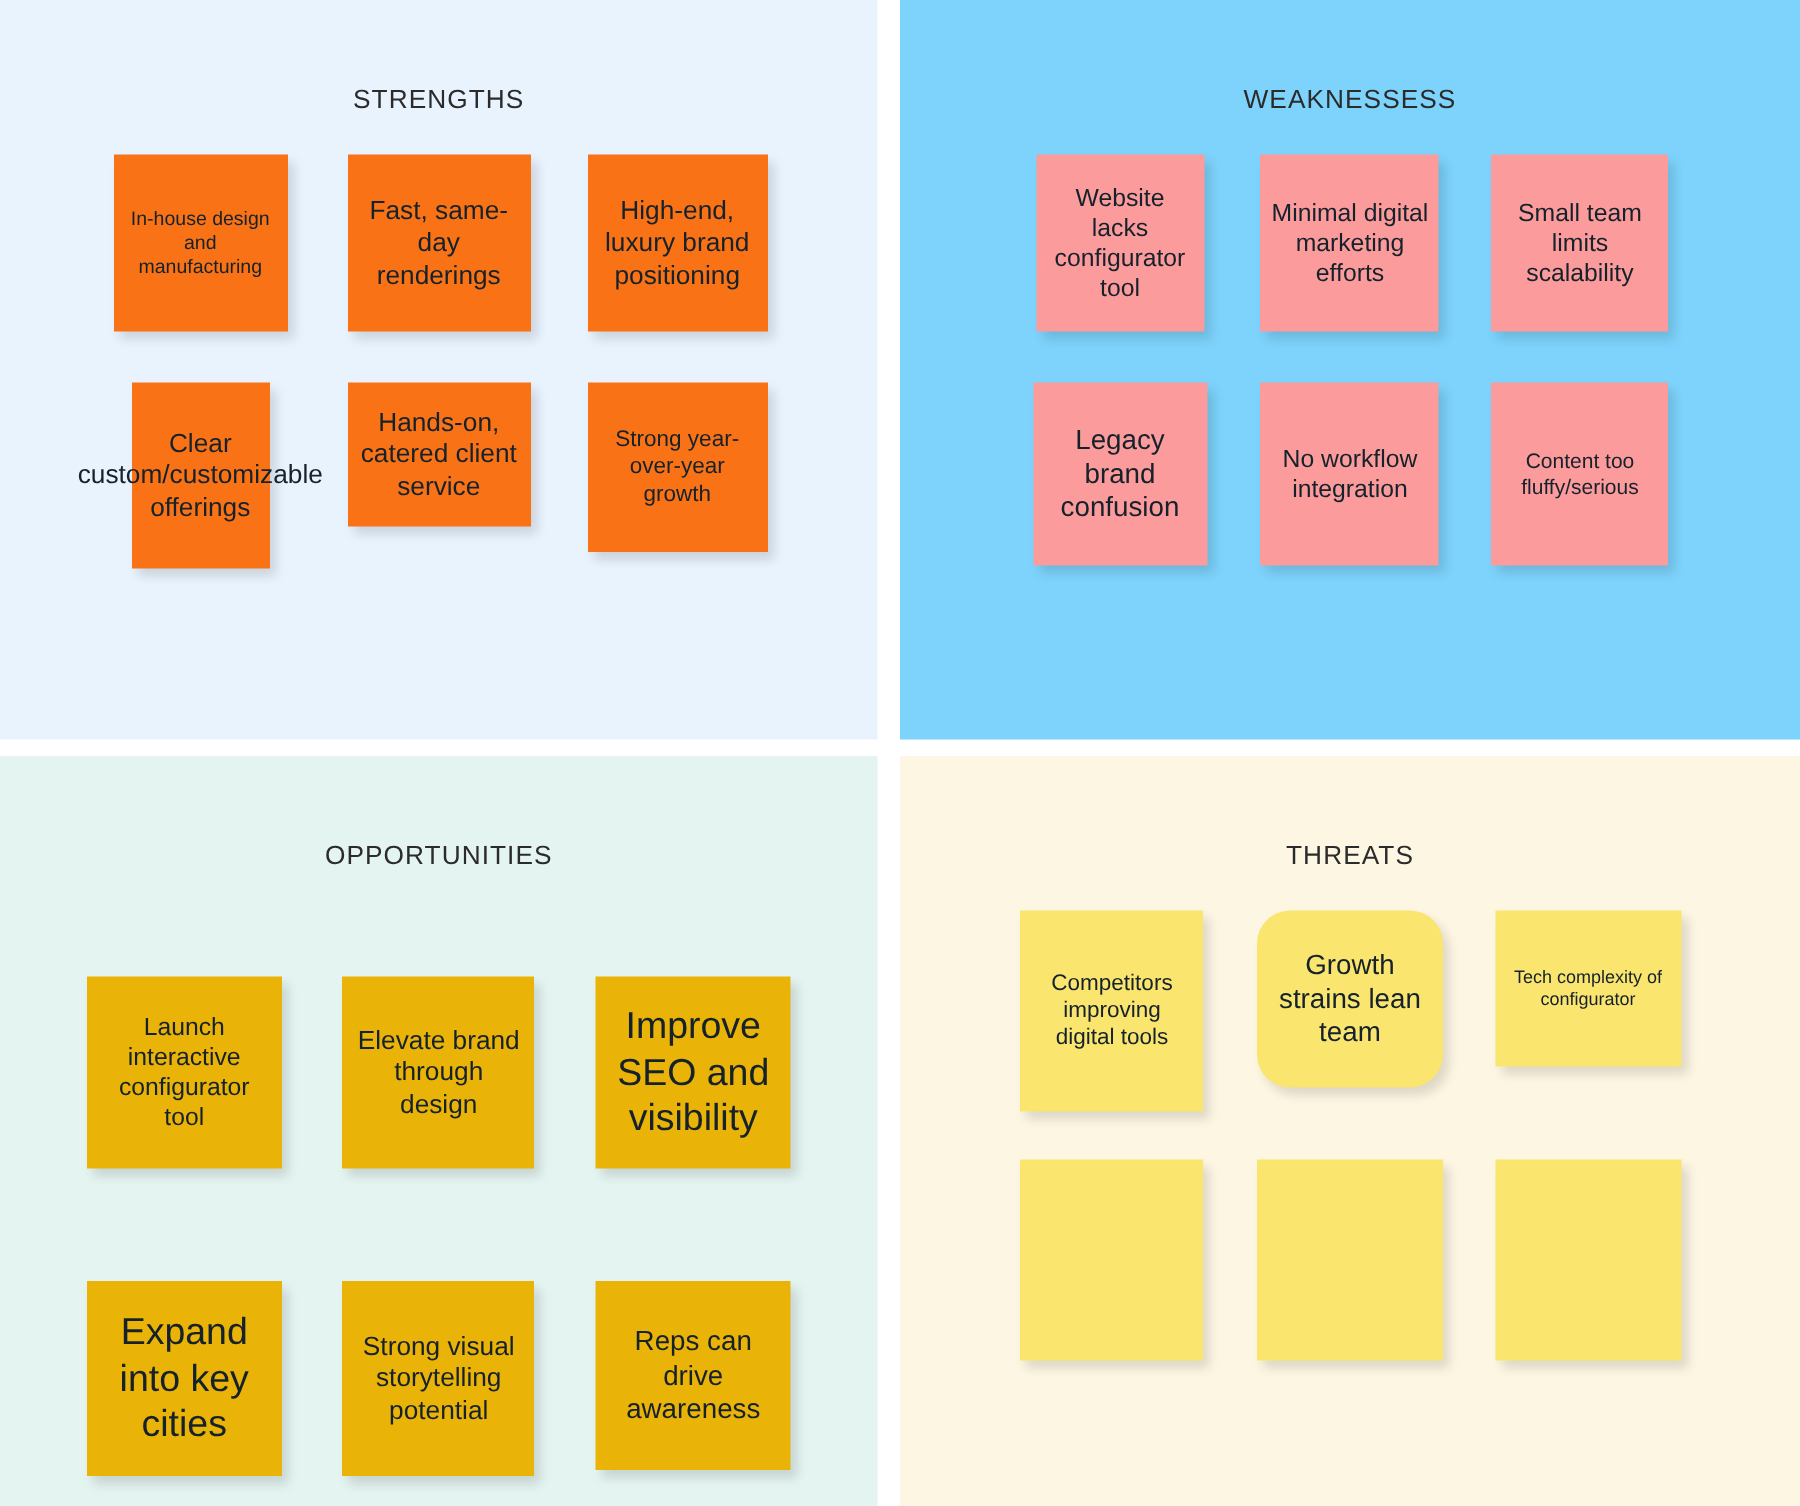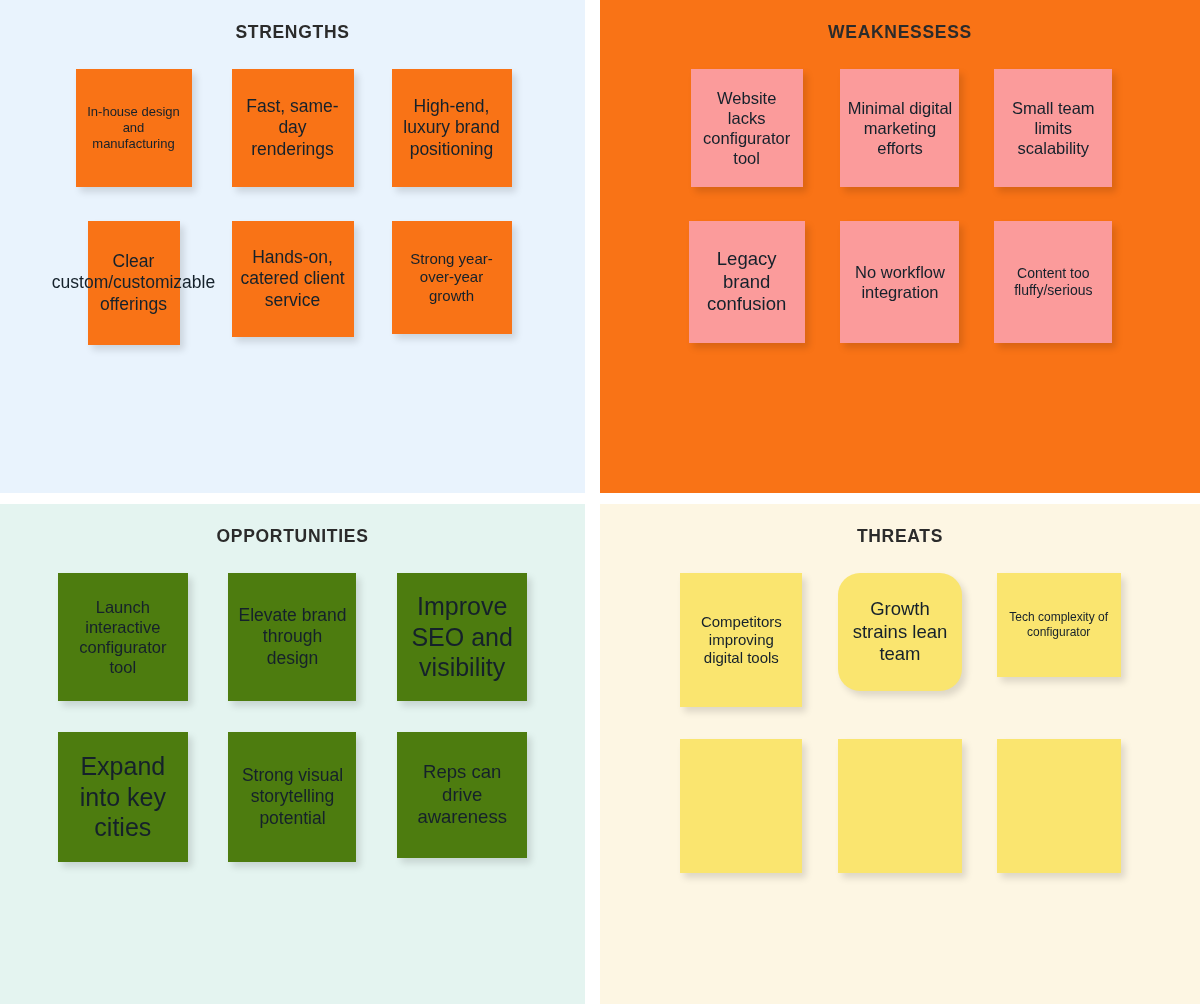--- a/index.html
+++ b/index.html
@@ -29,26 +29,26 @@
 
   .quadrant {
     position: relative;
     box-sizing: border-box;
     overflow: hidden;
   }
 
   .quadrant-title {
     text-align: center;
     font-family: "Liberation Sans", sans-serif;
-    font-weight: bold;
+    font-weight: normal;
     font-size: 17.5px;
     letter-spacing: 0.7px;
     color: #2b2b2b;
     margin: 0;
-    padding-top: 22px;
+    padding-top: 56px;
     user-select: none;
   }
 
   .notes-grid {
     display: grid;
     grid-template-columns: repeat(3, 1fr);
     justify-items: center;
     align-items: start;
   }
 
@@ -69,40 +69,40 @@
 
   
   .q-strengths { background: #e9f3fd; }
   .q-strengths .notes-grid.row-1 { margin-top: 26px; padding: 0 54px; }
   .q-strengths .notes-grid.row-2 { margin-top: 34px; padding: 0 54px; }
   .q-strengths .note { background: #f97316; }
   .n-s1 { width: 116px; height: 118px; font-size: 13px; }
   .n-s2 { width: 122px; height: 118px; font-size: 17.5px; }
   .n-s3 { width: 120px; height: 118px; font-size: 17.5px; }
   .n-s4 { width: 92px; height: 124px; font-size: 17.5px; }
-  .n-s5 { width: 122px; height: 116px; font-size: 17.5px; }
+  .n-s5 { width: 122px; height: 96px; font-size: 17.5px; }
   .n-s6 { width: 120px; height: 113px; font-size: 15px; }
 
   
-  .q-weaknesses { background: #f97316; }
+  .q-weaknesses { background: #7dd3fc; }
   .q-weaknesses .notes-grid.row-1 { margin-top: 26px; padding: 0 70px; }
   .q-weaknesses .notes-grid.row-2 { margin-top: 34px; padding: 0 70px; }
   .q-weaknesses .note { background: #fb9b9b; }
   .n-w1 { width: 112px; height: 118px; font-size: 16.5px; }
   .n-w2 { width: 119px; height: 118px; font-size: 16.5px; }
   .n-w3 { width: 118px; height: 118px; font-size: 16.5px; }
   .n-w4 { width: 116px; height: 122px; font-size: 18.5px; }
   .n-w5 { width: 119px; height: 122px; font-size: 16.5px; }
   .n-w6 { width: 118px; height: 122px; font-size: 14px; }
 
   
   .q-opportunities { background: #e4f4f0; }
   .q-opportunities .notes-grid.row-1 { margin-top: 26px; padding: 0 38px; }
   .q-opportunities .notes-grid.row-2 { margin-top: 31px; padding: 0 38px; }
-  .q-opportunities .note { background: #4d7c0f; }
+  .q-opportunities .note { background: #eab308; margin-top: 44px; }
   .n-o1 { width: 130px; height: 128px; font-size: 16.5px; }
   .n-o2 { width: 128px; height: 128px; font-size: 17.5px; }
   .n-o3 { width: 130px; height: 128px; font-size: 25px; }
   .n-o4 { width: 130px; height: 130px; font-size: 25px; }
   .n-o5 { width: 128px; height: 130px; font-size: 17.5px; }
   .n-o6 { width: 130px; height: 126px; font-size: 18.5px; }
 
   
   .q-threats { background: #fdf6e3; }
   .q-threats .notes-grid.row-1 { margin-top: 26px; padding: 0 62px; }

